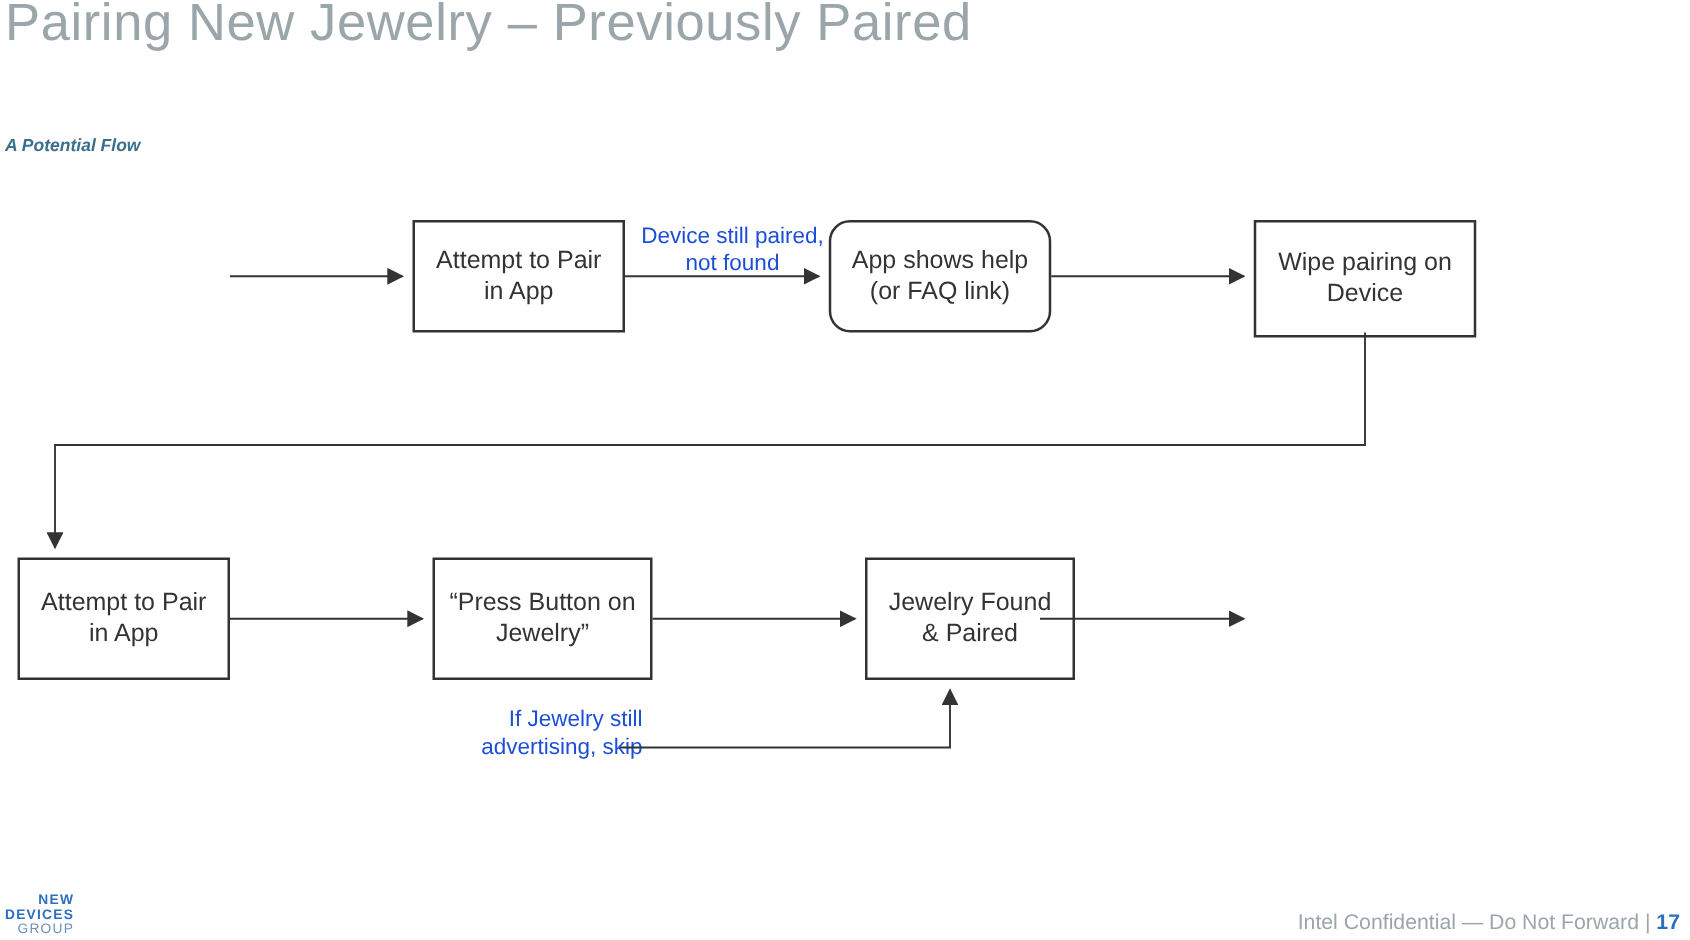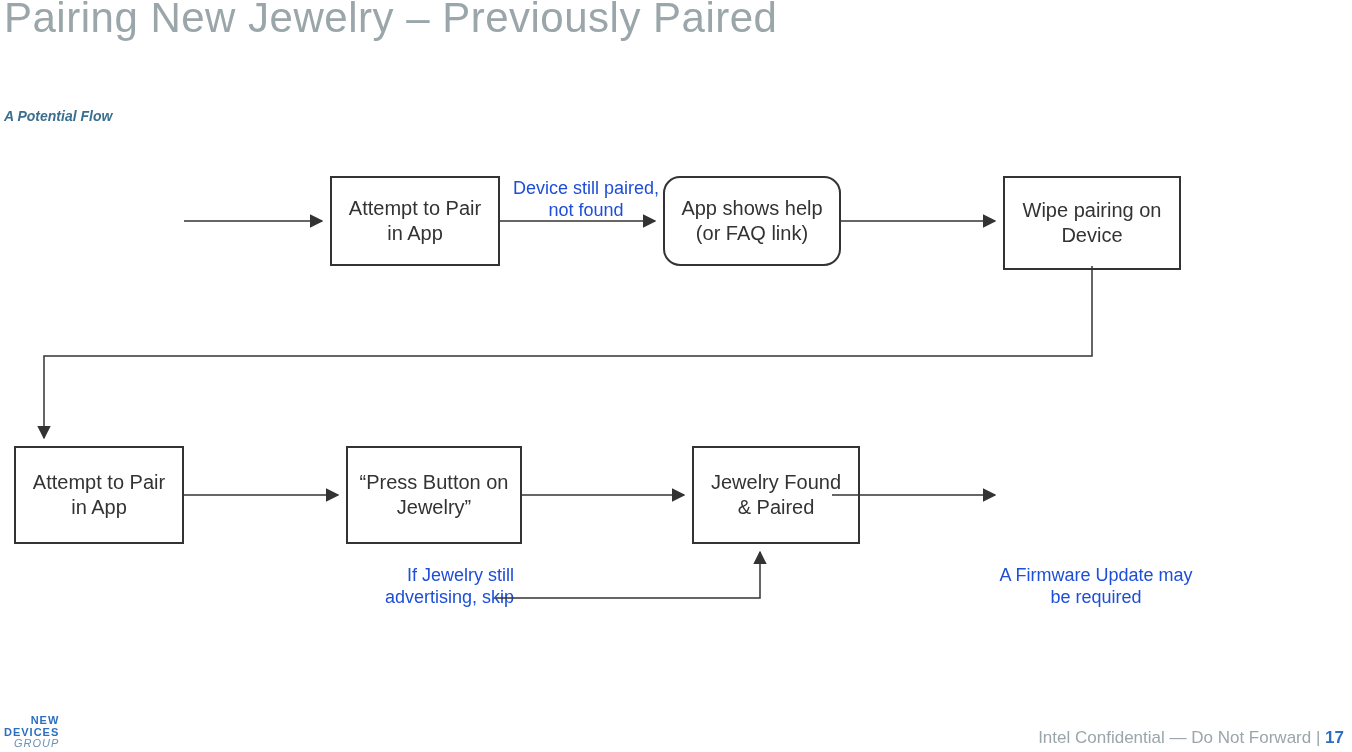--- a/index.html
+++ b/index.html
@@ -5,42 +5,41 @@
   * { box-sizing: border-box; margin: 0; padding: 0; }
   html, body { width: 1352px; height: 752px; font-family: "Segoe UI", Arial, sans-serif; background: #fff; color: #4a4a4a; overflow: hidden; }
   .slide { position: relative; width: 1352px; height: 752px; }
   .title { position: absolute; left: 4px; top: -6px; font-size: 42px; font-weight: 300; color: #9aa6aa; letter-spacing: 0.5px; }
   .subtitle { position: absolute; left: 4px; top: 108px; font-size: 14px; font-style: italic; font-weight: 600; color: #3b6f8f; }
   .box { position: absolute; border: 2px solid #333; background: #fff; display: flex; align-items: center; justify-content: center; text-align: center; padding: 8px 10px; font-size: 20px; color: #333; line-height: 1.25; }
   .box.double { border: 4px double #333; }
   .anno { position: absolute; font-size: 18px; color: #1d4ed8; text-align: center; line-height: 1.2; }
   svg.connector { position: absolute; overflow: visible; }
   .logo { position: absolute; left: 4px; bottom: 2px; font-size: 11px; font-weight: 700; letter-spacing: 1px; color: #2c6fbf; line-height: 1.05; text-align: right; }
-  .logo .light { font-weight: 400; color: #6a92b8; font-style: italic; }
+  .logo .light { font-weight: 400; color: #6a92b8; }
   .footer { position: absolute; right: 8px; bottom: 4px; font-size: 17px; color: #9aa6aa; }
   .footer .pg { color: #2c6fbf; font-weight: 700; }
 </style>
 </head>
 <body>
 <div class="slide">
 
 <div class="title">Pairing New Jewelry – Previously Paired</div>
 <div class="subtitle">A Potential Flow</div>
 
 <div class="box" style="left:330px; top:176px; width:170px; height:90px;">Attempt to Pair in App</div>
 <div class="box" style="left:663px; top:176px; width:178px; height:90px;border-radius:17px;">App shows help<br>(or FAQ link)</div>
 <div class="box" style="left:1003px; top:176px; width:178px; height:94px;">Wipe pairing on Device</div>
 
 <div class="box" style="left:14px; top:446px; width:170px; height:98px;">Attempt to Pair in App</div>
 <div class="box" style="left:346px; top:446px; width:176px; height:98px;">“Press Button on Jewelry”</div>
 <div class="box" style="left:692px; top:446px; width:168px; height:98px;">Jewelry Found &amp; Paired</div>
 
 <div class="anno" style="left:504px; top:178px; width:164px;">Device still paired,<br>not found</div>
 <div class="anno" style="left:354px; top:565px; width:160px; text-align:right;">If Jewelry still advertising, skip</div>
-<div class="anno" style="left:996px; top:565px; width:200px;">A Firmware Update may be required</div>
 
 <svg class="connector" width="1352" height="752" style="left:0; top:0;">
   <defs>
     <marker id="ah" viewBox="0 0 10 10" refX="9" refY="5" markerWidth="9" markerHeight="9" orient="auto-start-reverse">
       <path d="M 0 0 L 10 5 L 0 10 z" fill="#333"></path>
     </marker>
   </defs>
 
   <line x1="184" y1="221" x2="322" y2="221" stroke="#333" stroke-width="1.5" marker-end="url(#ah)"></line>
 

